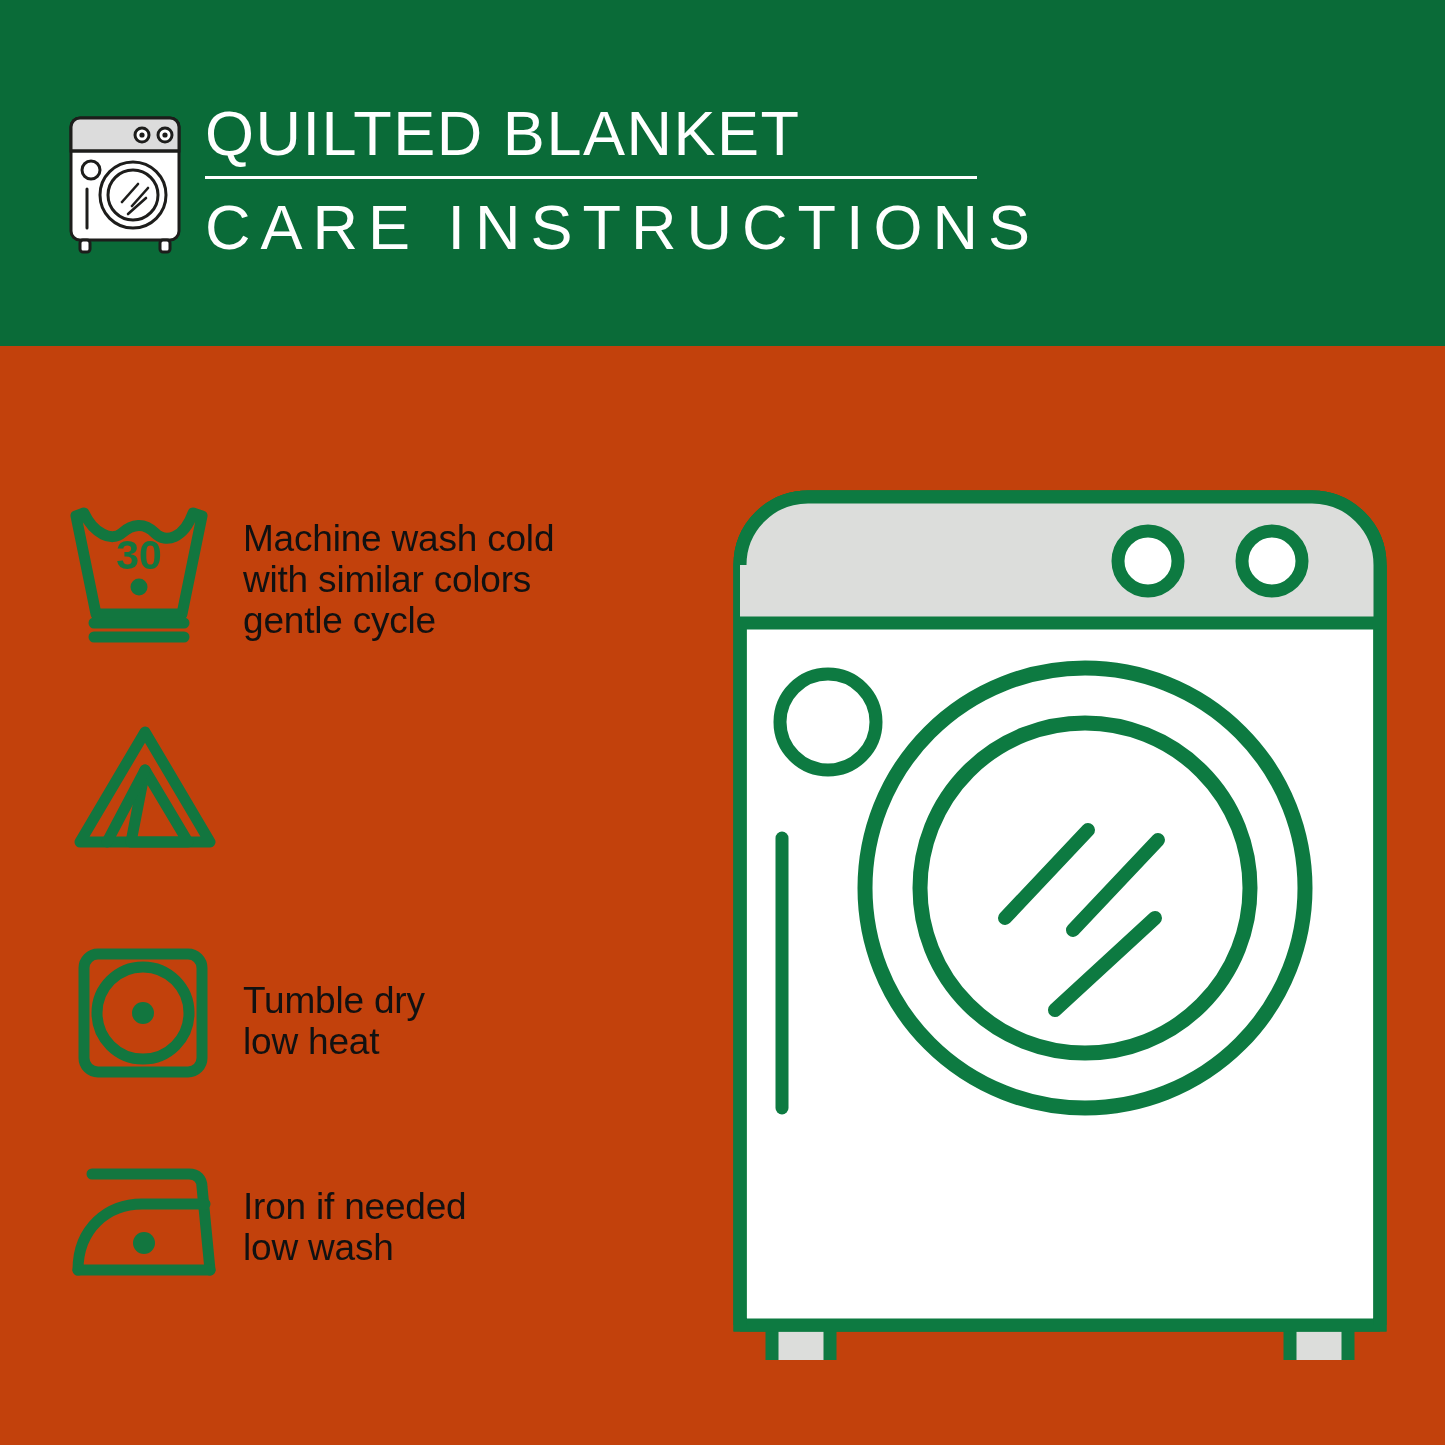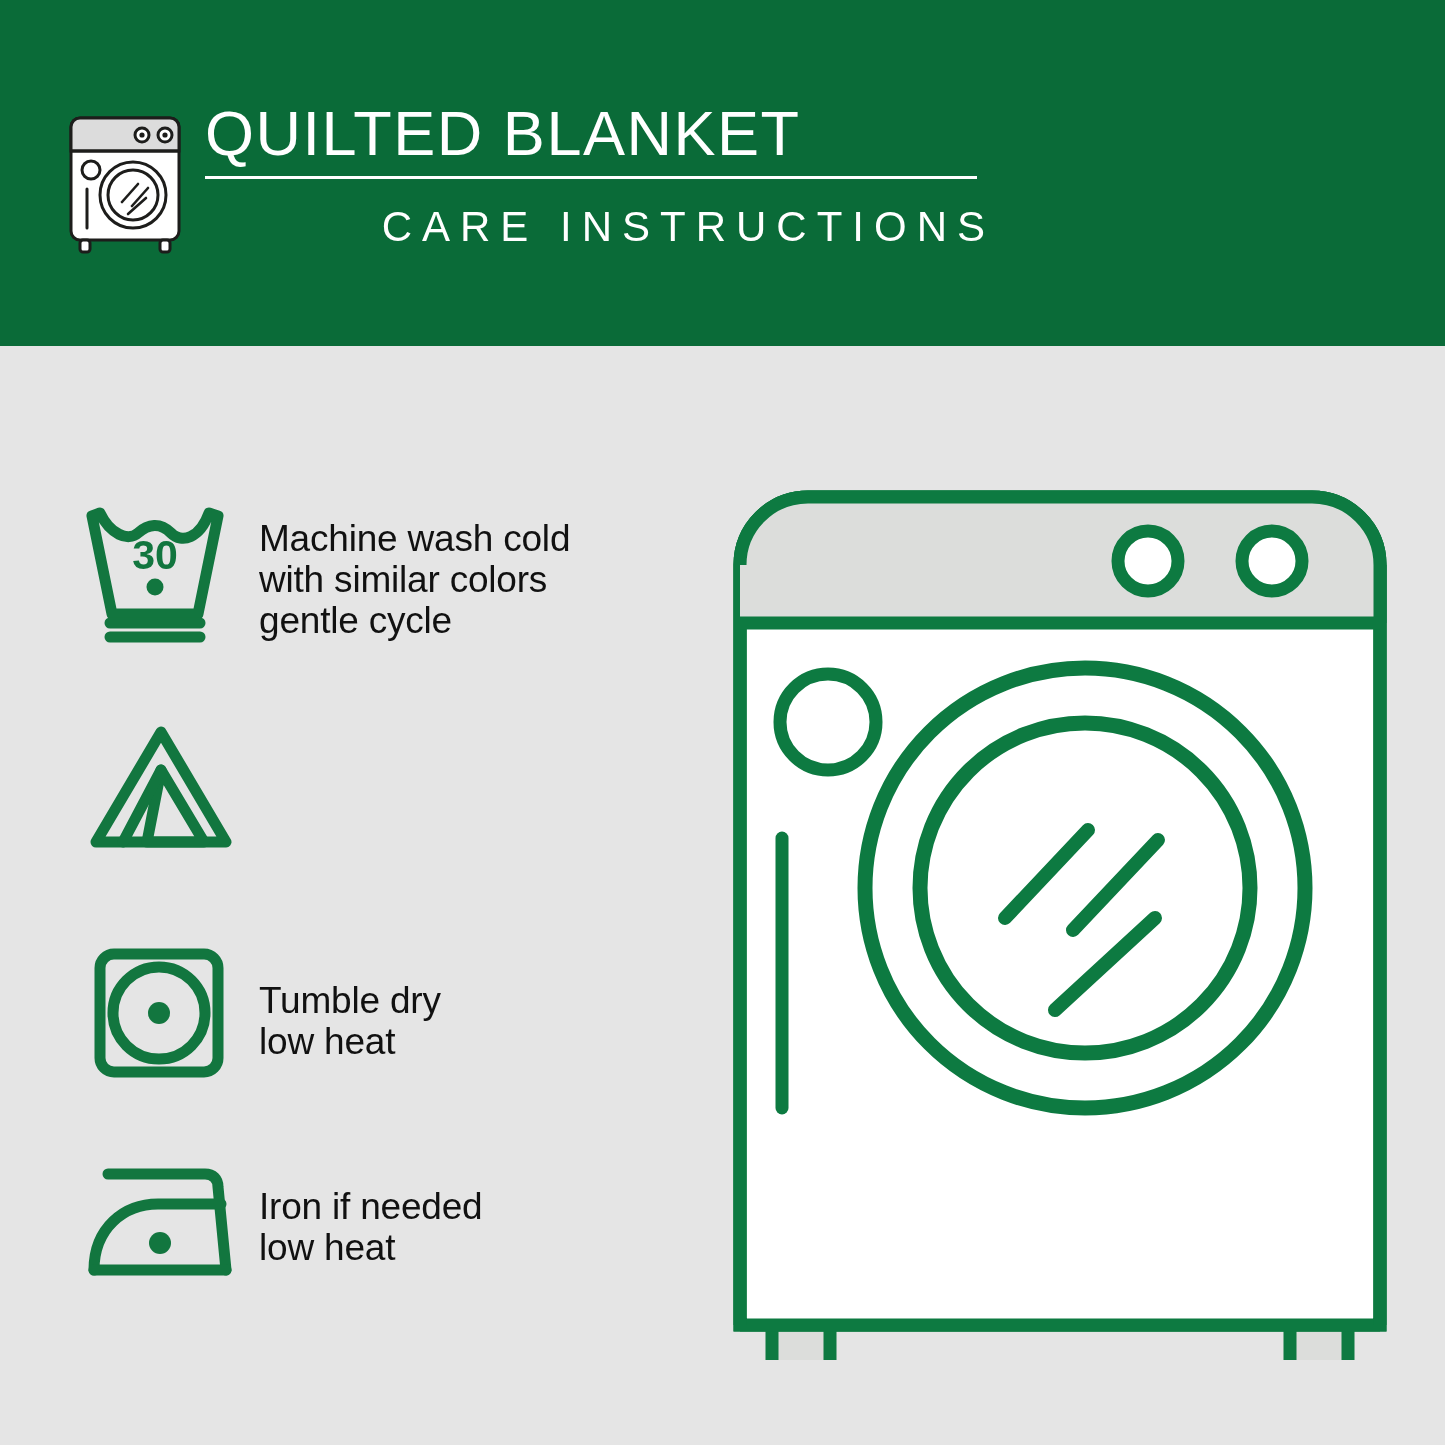--- a/index.html
+++ b/index.html
@@ -7,21 +7,21 @@
     padding: 0;
     background: #ffffff;
   }
   body {
     font-family: "Liberation Sans", sans-serif;
   }
   #poster {
     position: relative;
     width: 1445px;
     height: 1445px;
-    background: #e5e5e5;
+    background: #c2410c;
     overflow: hidden;
   }
 
   
   .header-band {
     position: absolute;
     left: 0;
     top: 0;
     width: 1445px;
     height: 346px;
@@ -52,39 +52,38 @@
   .title-rule {
     margin-top: 6px;
     width: 772px;
     height: 3px;
     background: #ffffff;
   }
   .title-sub {
     margin-top: 12px;
     color: #ffffff;
     font-family: "Liberation Sans", sans-serif;
-    font-size: 42px;
+    font-size: 63px;
     font-weight: 400;
     letter-spacing: 10px;
     line-height: 72px;
     white-space: nowrap;
-    text-align: right;
   }
 
   
   .care-list {
     position: absolute;
     left: 0;
     top: 346px;
     width: 700px;
     height: 1099px;
   }
   .care-row {
     position: absolute;
-    left: 76px;
+    left: 60px;
     width: 620px;
     display: flex;
     align-items: flex-start;
   }
   .care-row-0 { top: 148px; }
   .care-row-1 { top: 368px; }
   .care-row-2 { top: 592px; }
   .care-row-3 { top: 800px; }
 
   .care-symbol {
@@ -214,21 +213,21 @@
         <svg viewBox="0 0 170 150" width="170" height="150" aria-hidden="true">
           <g fill="none" stroke="#12763f" stroke-width="11" stroke-linecap="round" stroke-linejoin="round">
             <path d="M32 28 H129 C137 28 142 33 142 41 L150 124"></path>
             <path d="M18 124 C18 82 48 58 82 58 H145"></path>
             <line x1="18" y1="124" x2="150" y2="124"></line>
           </g>
           <circle cx="84" cy="97" r="11" fill="#12763f"></circle>
         </svg>
       </div>
       <div class="care-text">Iron if needed
-low heat</div>
+low wash</div>
     </div>
   </div>
 
   <div class="machine-illustration">
     <svg viewBox="0 0 700 890" width="700" height="890" aria-hidden="true">
 
       <path d="M30 95 a68 68 0 0 1 68 -68 h504 a68 68 0 0 1 68 68 v760 h-640 z" fill="#ffffff" stroke="#0d7a41" stroke-width="13"></path>
 
       <g>
         <path d="M62 855 h58 v70 a29 29 0 0 1 -58 0 z" fill="#dcdddb" stroke="#0d7a41" stroke-width="13"></path>

